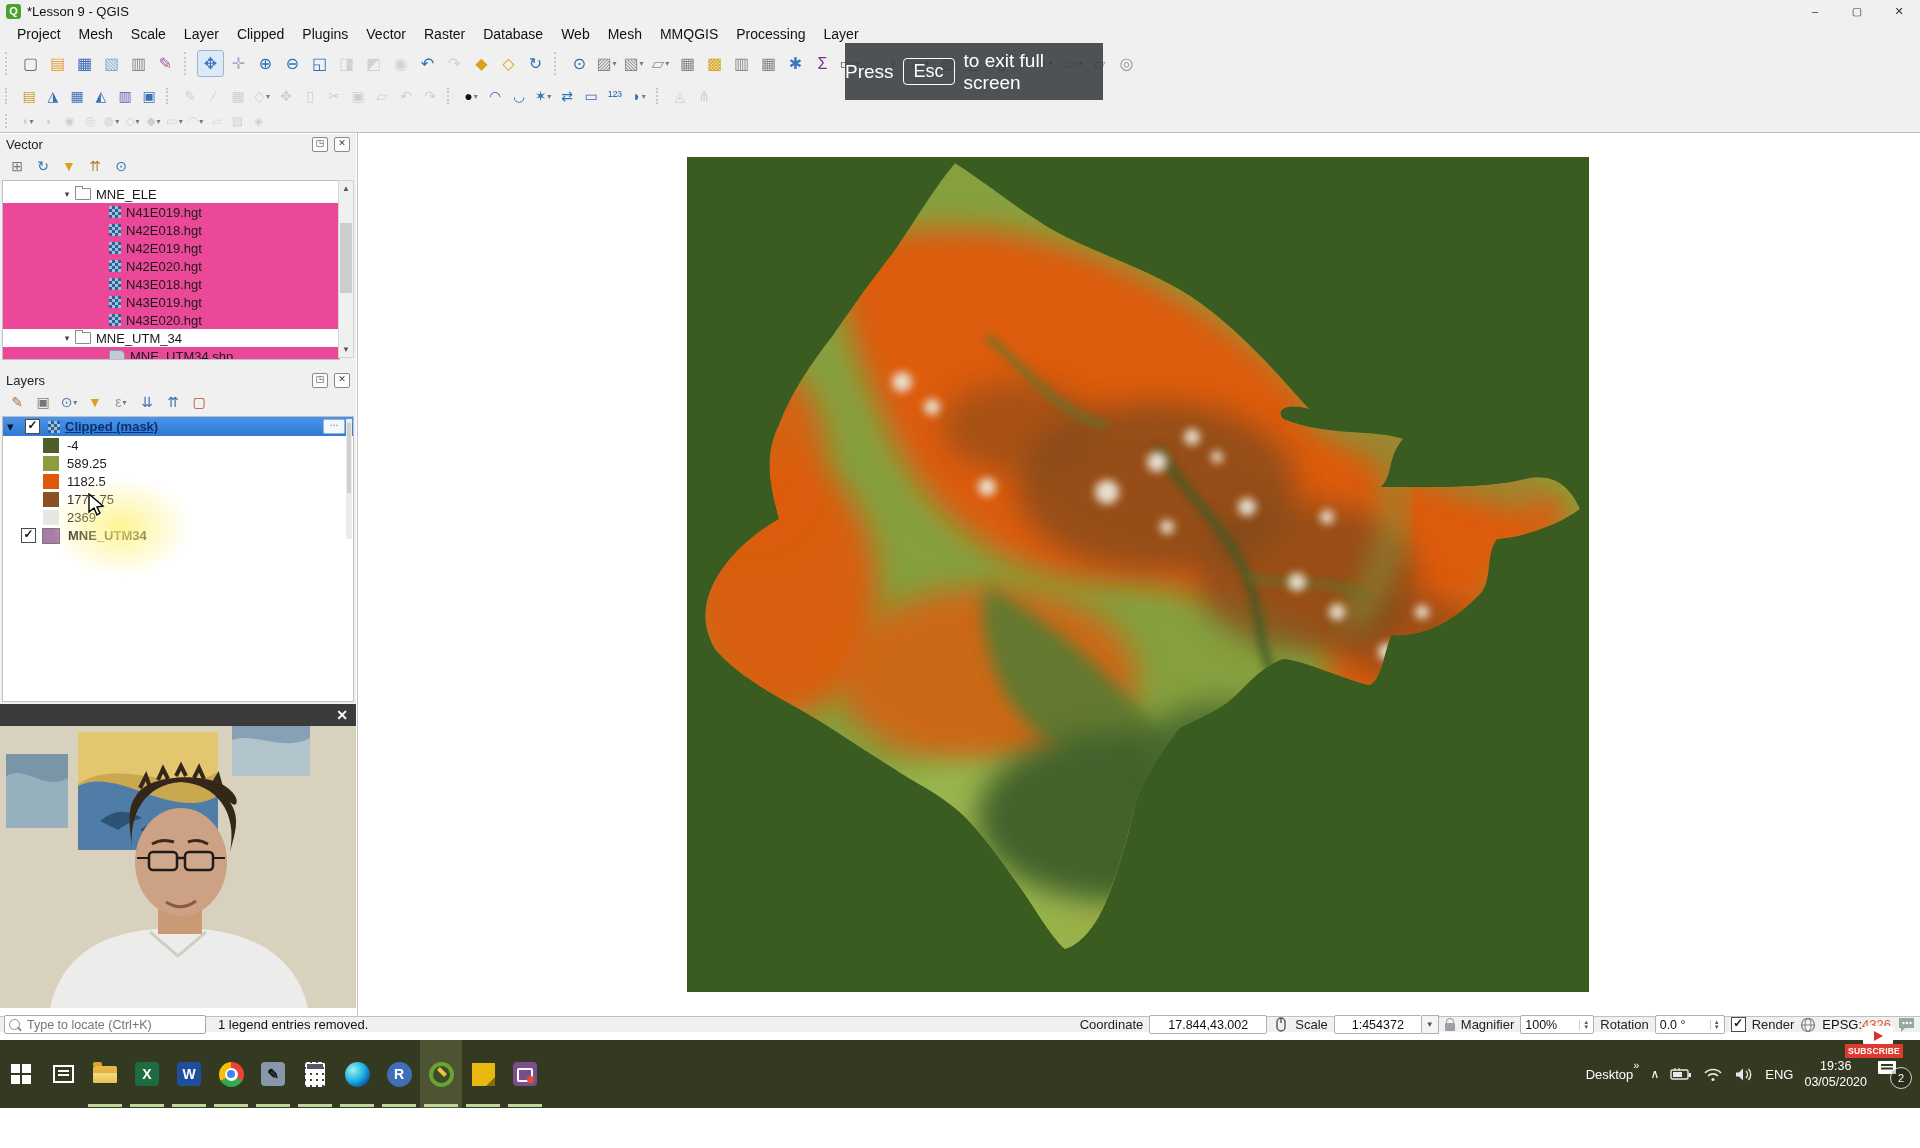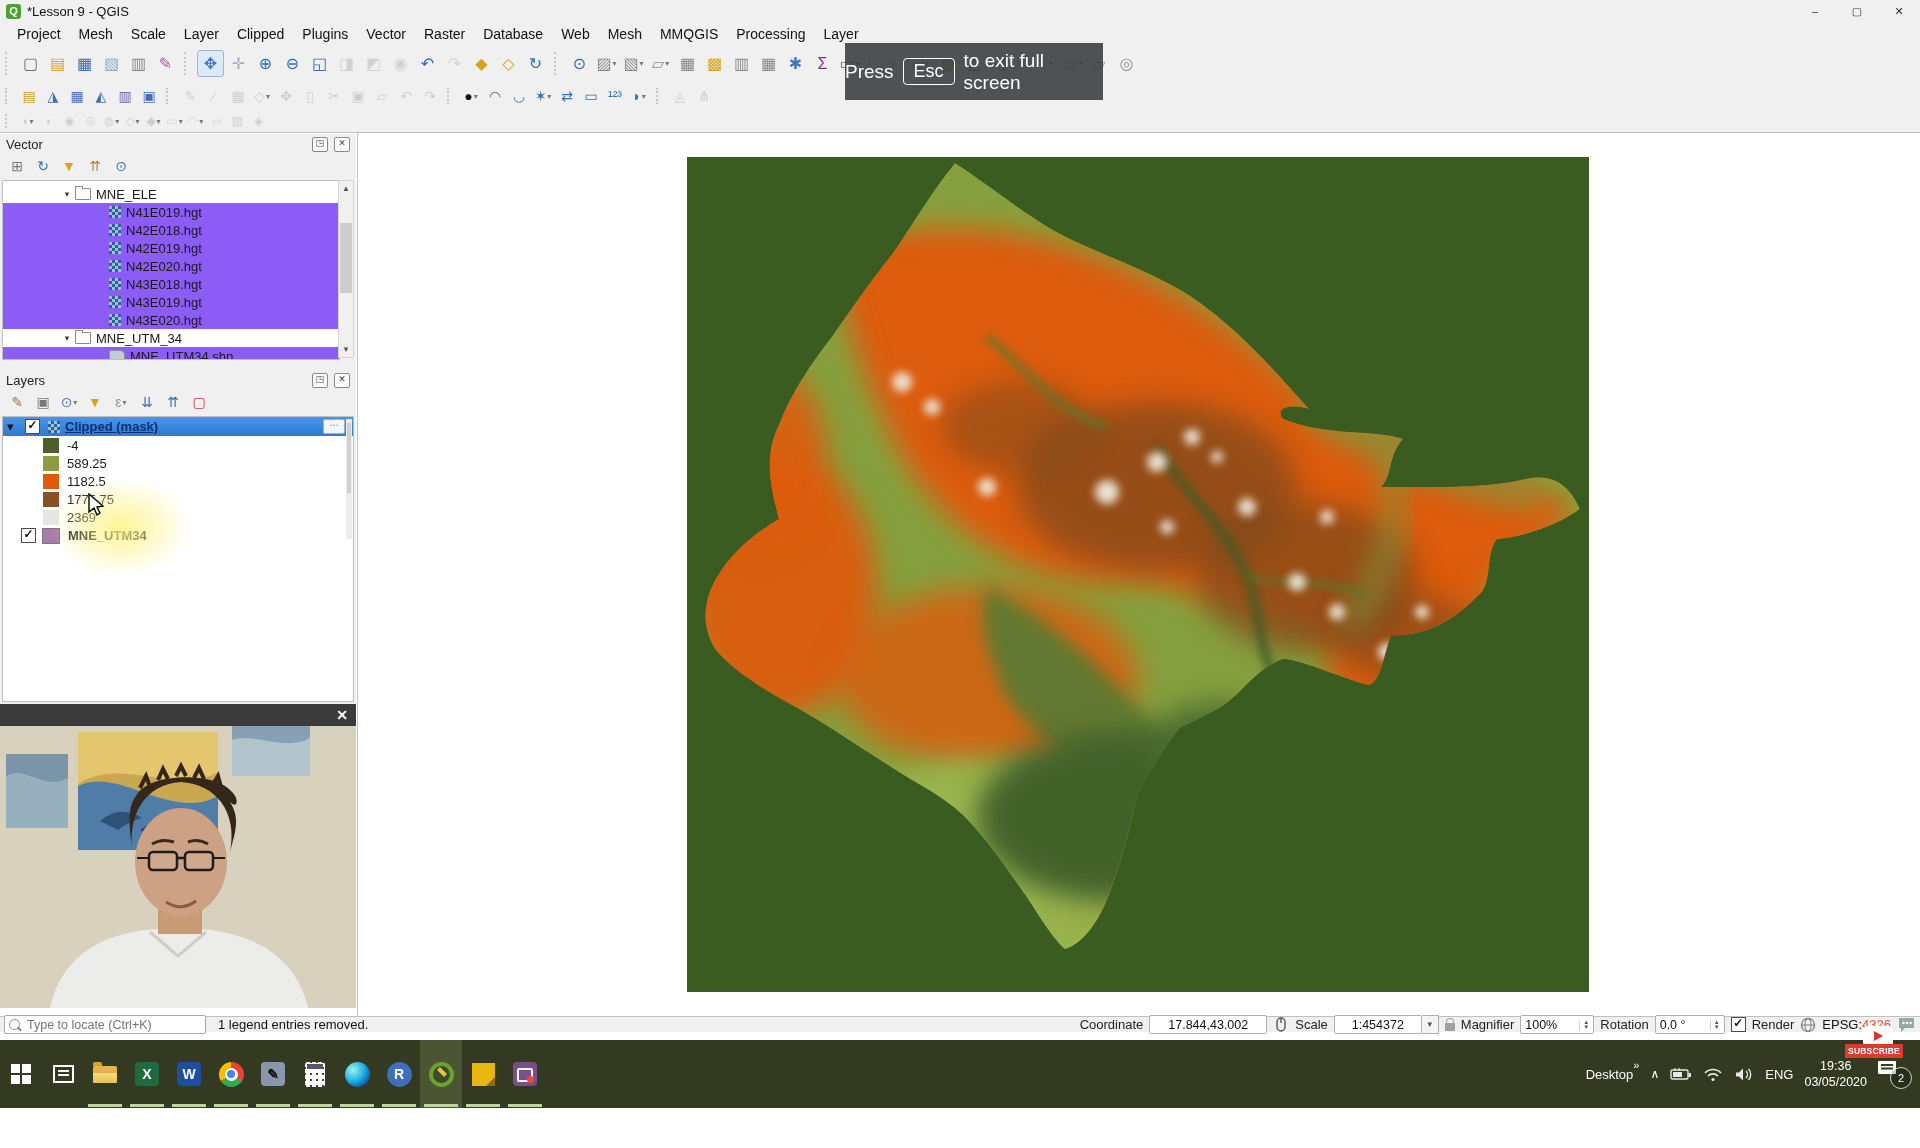--- a/index.html
+++ b/index.html
@@ -49,21 +49,21 @@
   .ptb-btn{width:22px;height:20px;display:flex;align-items:center;justify-content:center;border-radius:3px;}
   .ptb-btn .glyph{font-size:14px;}
   .tree{position:absolute;left:2px;background:#fff;border:1px solid #c0c0c0;overflow:hidden;}
   #browser-tree{top:46px;width:336px;height:178px;}
   #layers-tree{top:46px;width:350px;height:284px;}
   .scrollbar{position:absolute;top:46px;right:2px;width:16px;height:178px;background:#f0f0f0;border:1px solid #d4d4d4;box-sizing:border-box;}
   .sb-arrow{height:15px;display:flex;align-items:center;justify-content:center;font-size:8px;color:#555;}
   .sb-thumb{position:absolute;left:1px;right:1px;top:42px;height:70px;background:#cdcdcd;}
   .sb-arrow.down{position:absolute;bottom:0;left:0;right:0;}
   .trow{height:18px;display:flex;align-items:center;white-space:nowrap;}
-  .trow.file{background:#8b5cf6;}
+  .trow.file{background:#ec4899;}
   .trow .exp{width:12px;font-size:9px;color:#444;text-align:center;}
   .icon-folder{width:14px;height:10px;border:1px solid #8a8a8a;background:#fdfdfd;border-radius:1px;position:relative;margin:0 5px 0 2px;}
   .icon-folder::before{content:"";position:absolute;top:-3px;left:-1px;width:6px;height:2px;border:1px solid #8a8a8a;border-bottom:none;background:#fdfdfd;}
   .icon-raster{width:12px;height:12px;margin:0 5px 0 2px;
      background:repeating-conic-gradient(#2e6091 0 25%,#9cc0de 0 50%);background-size:6px 6px;}
   .icon-vector{width:14px;height:10px;margin:0 5px 0 2px;background:#c2ccd4;border:1px solid #8a98a2;border-radius:2px 5px 2px 2px;}
   .tlabel{font-size:13px;color:#1a1a1a;}
   
   .lyr-row{height:19px;display:flex;align-items:center;}
   .lyr-row.sel{background:linear-gradient(#4a95ea,#2e7ad2);}

